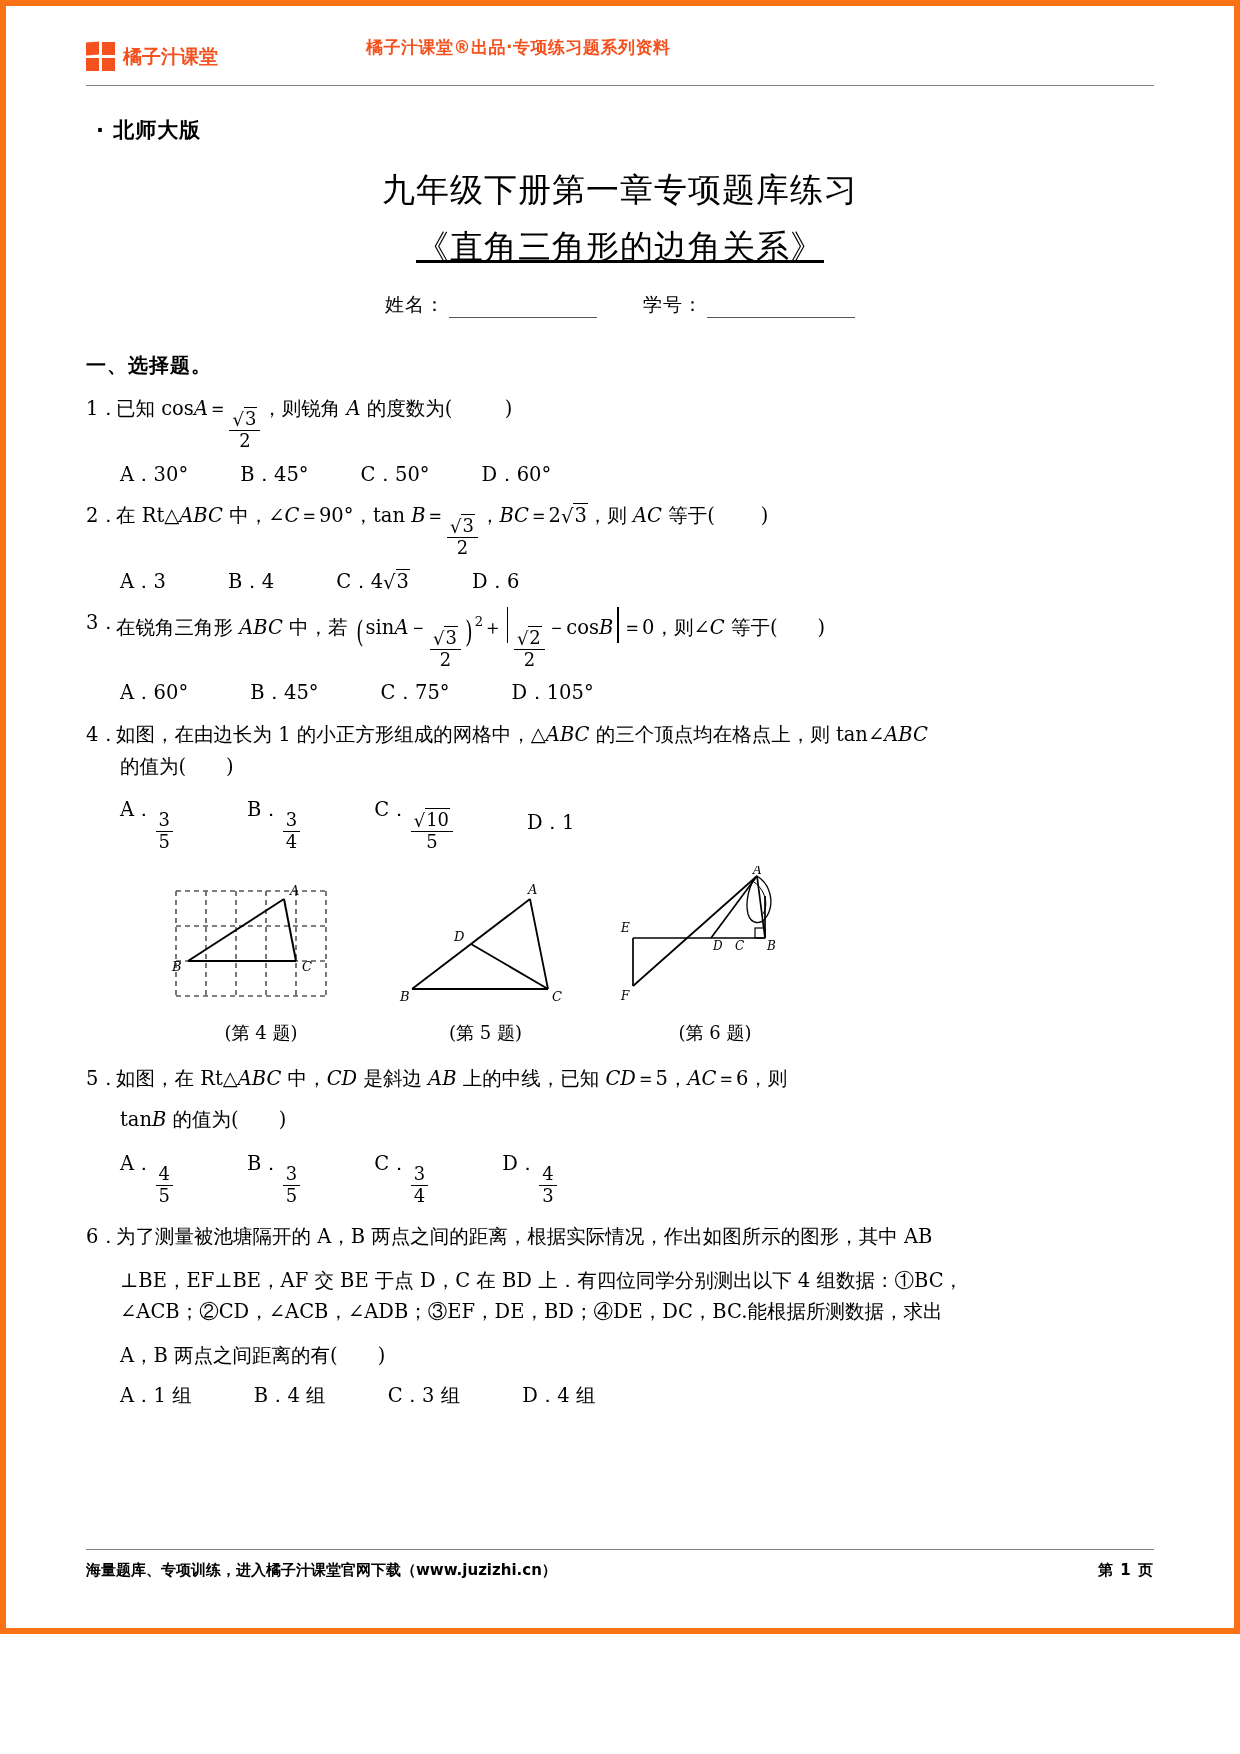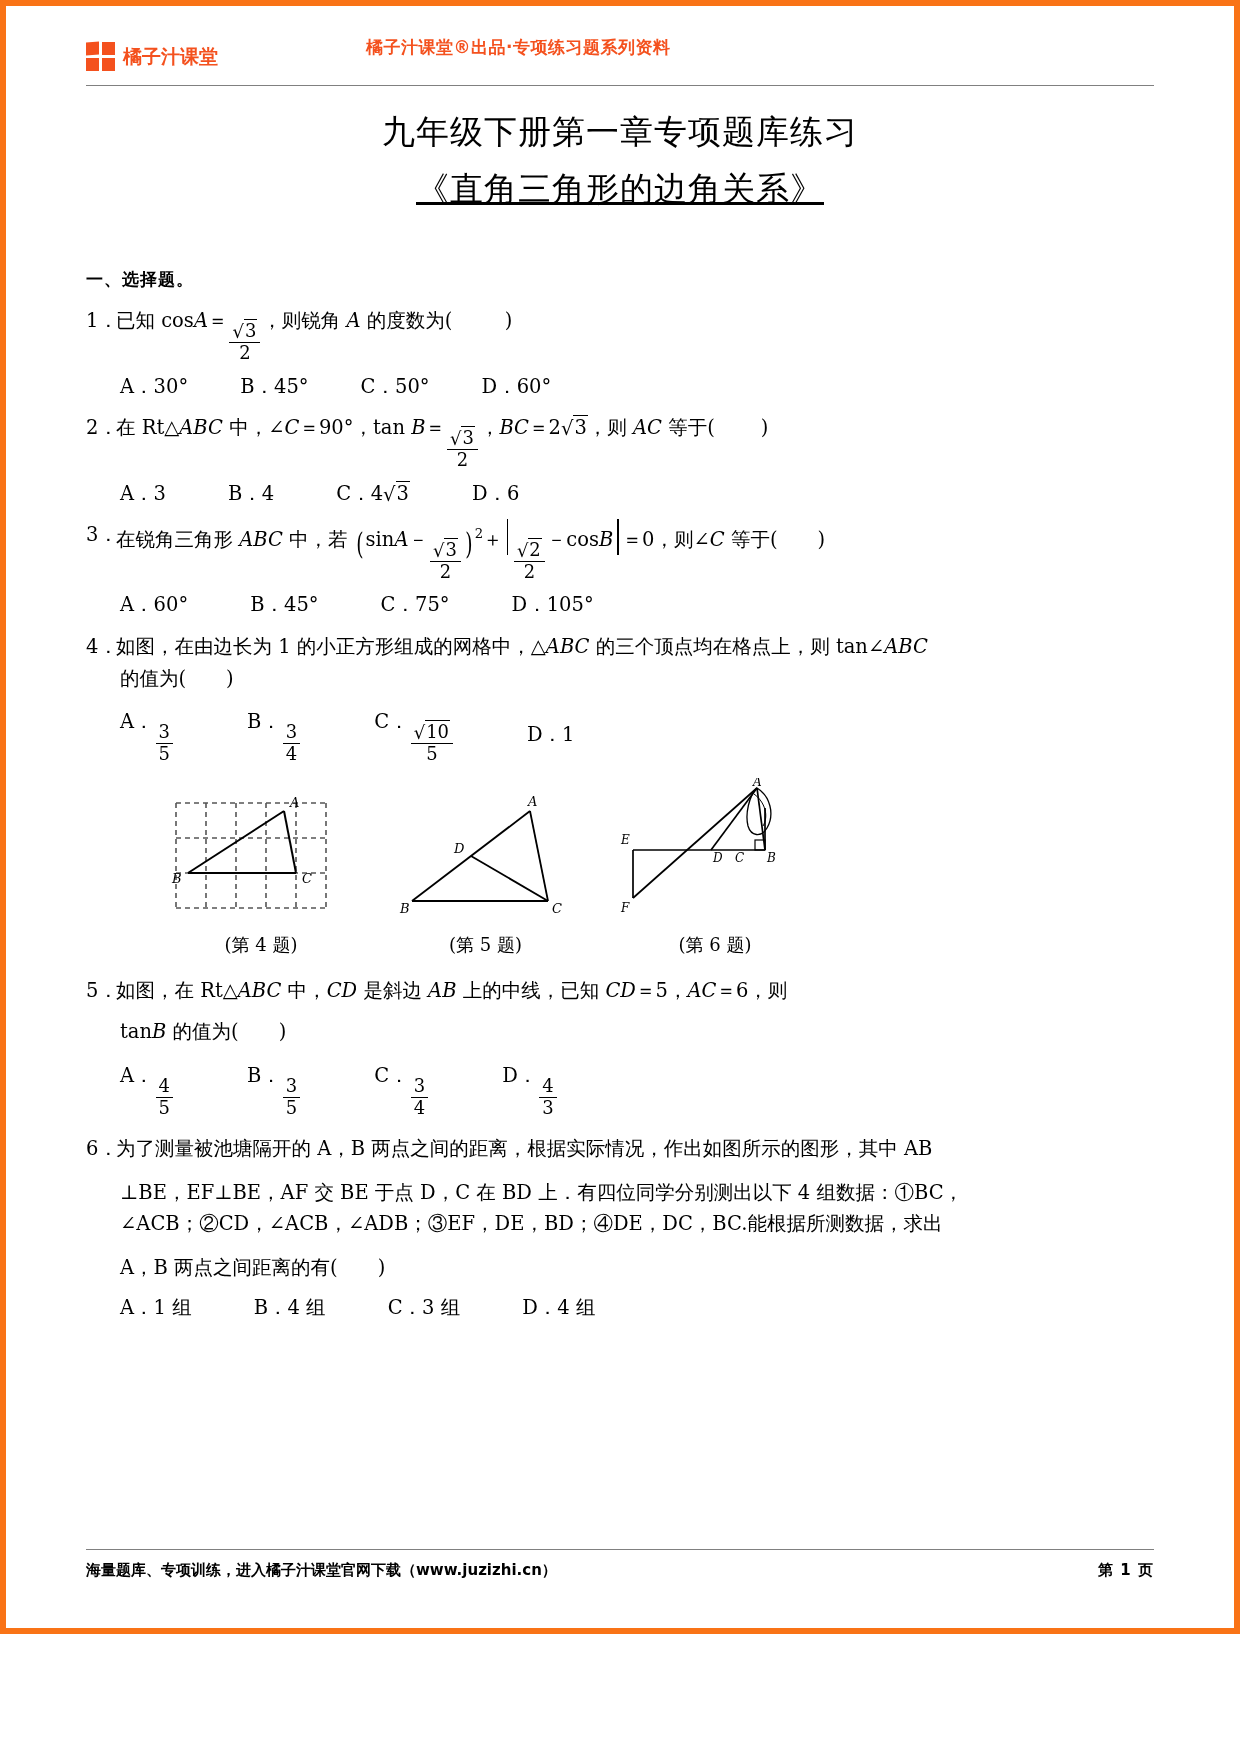--- a/index.html
+++ b/index.html
@@ -100,21 +100,21 @@
     height: 20px;
     margin-left: 4px;
   }
   .field + .field { margin-left: 46px; }
 
   
   .content { margin: 34px 80px 0 80px; }
   .sec-head {
     font-family: "DejaVu Sans", "Liberation Sans", sans-serif;
     font-weight: 700;
-    font-size: 17px;
+    font-size: 20px;
     letter-spacing: 1px;
     margin-bottom: 14px;
   }
   .q { margin-bottom: 10px; font-size: 19.5px; line-height: 1.62; }
   .q-line { display:flex; align-items:flex-start; }
   .q-num { width: 30px; flex: 0 0 30px; }
   .q-body { flex: 1; }
   .opts {
     display: flex;
     align-items: center;
@@ -200,24 +200,35 @@
         <i class="sq1"></i>
           <i></i>
           <i></i>
           <i></i>
       </span>
       <span class="logo-text">橘子汁课堂</span>
     </div>
     <div class="header-center">橘子汁课堂®出品·专项练习题系列资料</div>
   </div>
 
+  <div class="edition">· 北师大版</div>
   <div class="title1">九年级下册第一章专项题库练习</div>
   <div class="title2">《直角三角形的边角关系》</div>
 
   <div class="fields">
+    <div class="field-row">
+      <span class="field">
+        <span class="lbl">姓名：</span>
+        <span class="blank"></span>
+      </span>
+      <span class="field">
+        <span class="lbl">学号：</span>
+        <span class="blank"></span>
+      </span>
+    </div>
   </div>
 
   <div class="content">
 
     <div class="sec-head">一、选择题。</div>
 
     <div class="q">
       <div class="q-line">
         <span class="q-num">1．</span>
         <span class="q-body">

